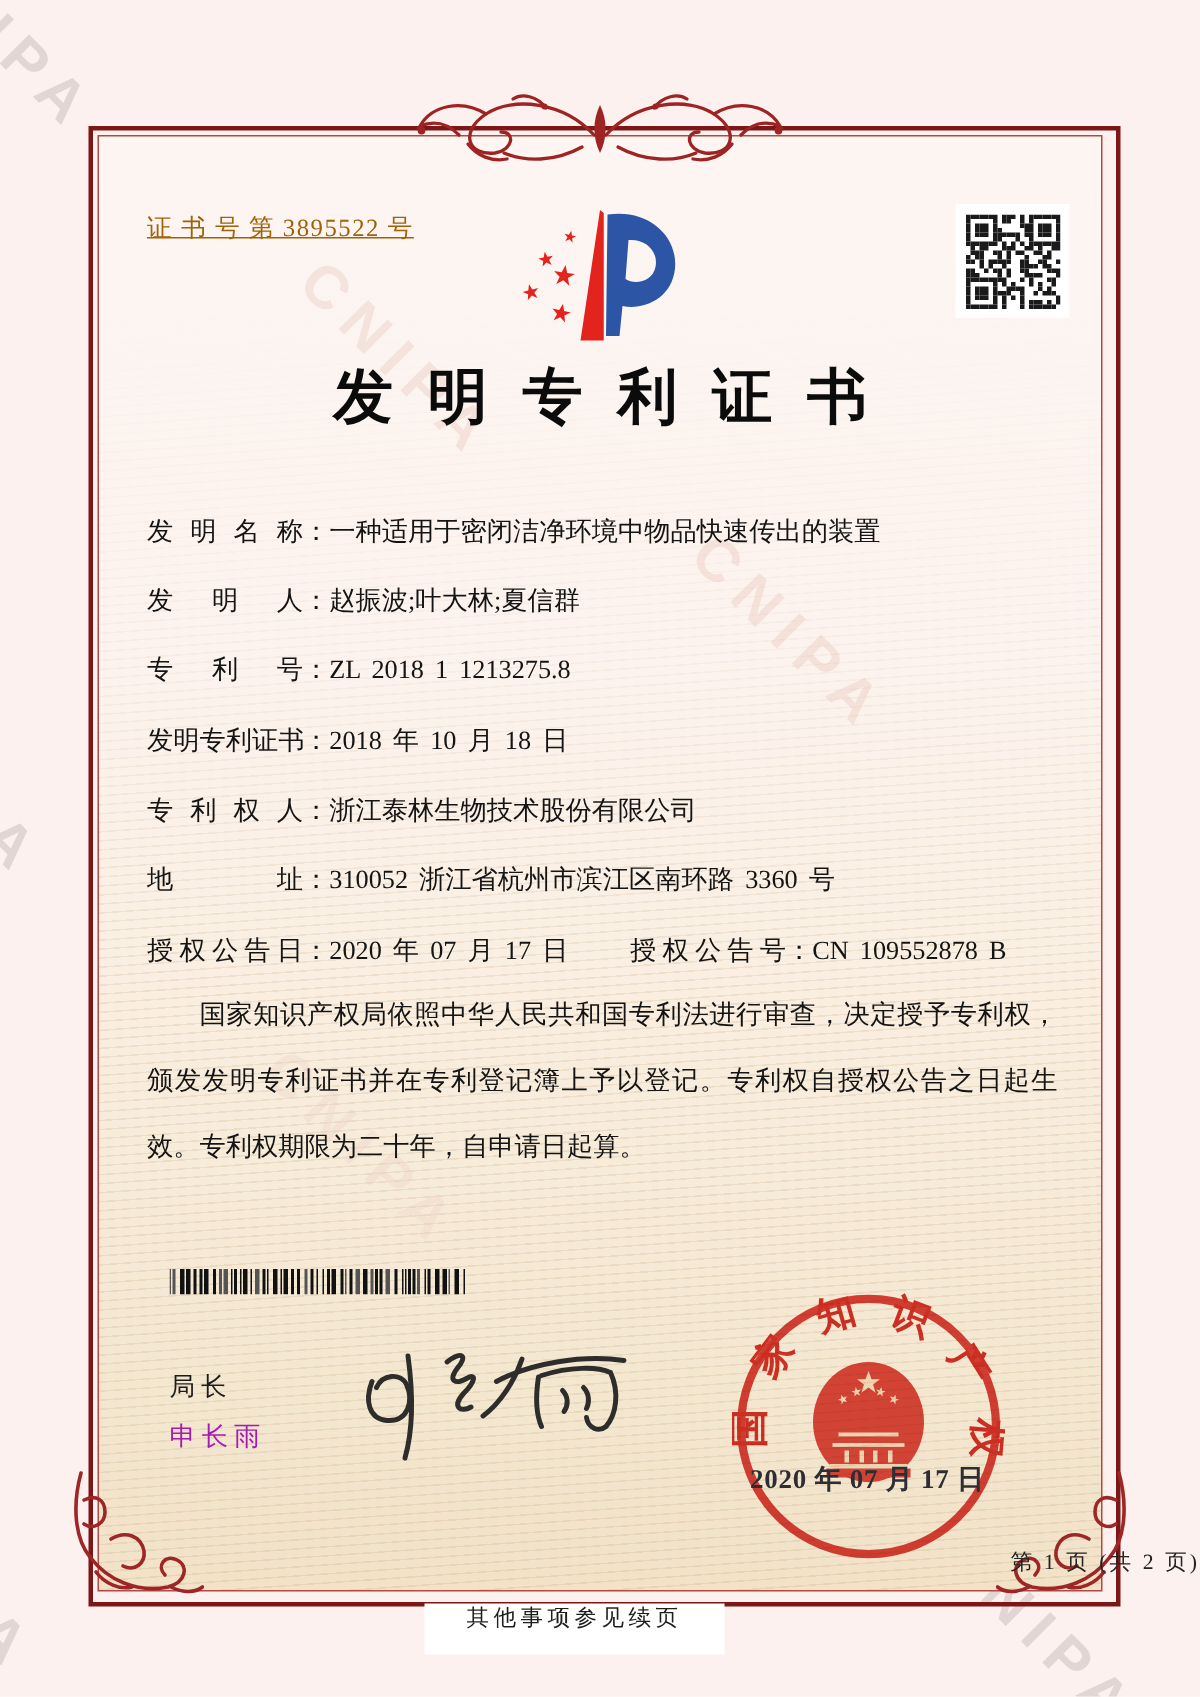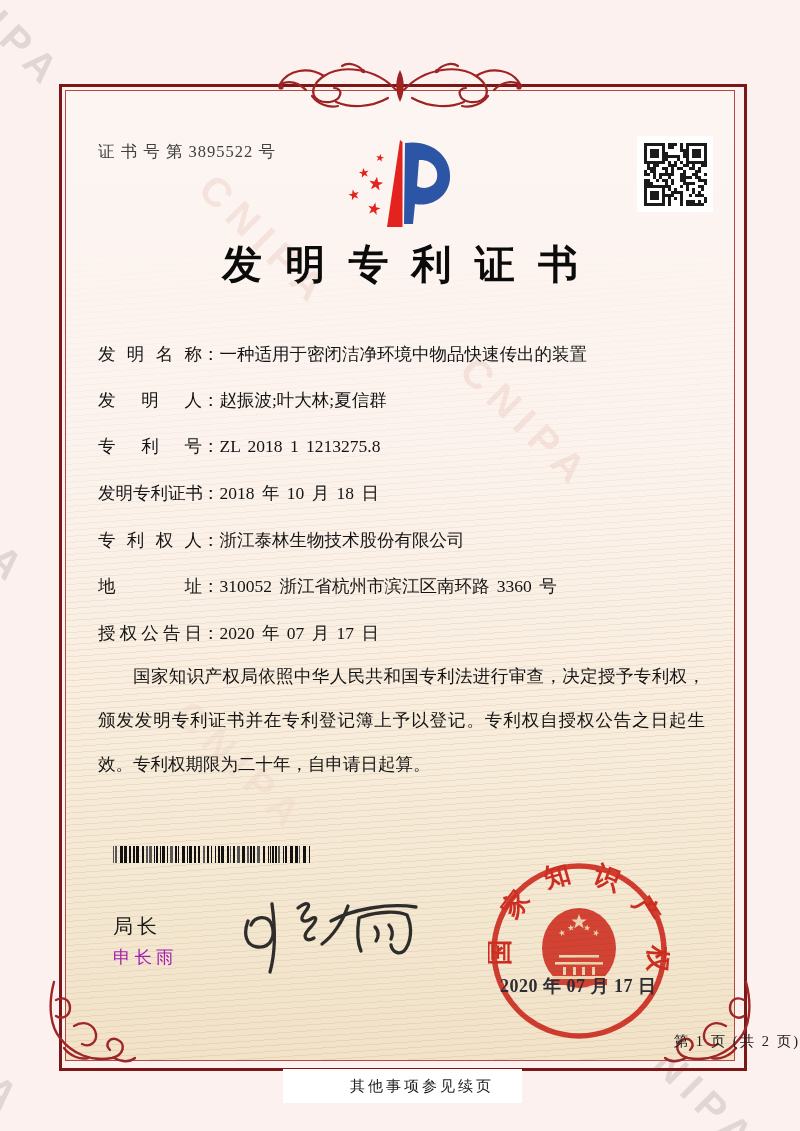--- a/index.html
+++ b/index.html
@@ -21,49 +21,49 @@
   .wm7{left:-85px;top:975px;}
   
   .frame-outer{left:59px;top:84px;width:682px;height:981px;border:3px solid #7c1717;z-index:1;}
   .panel{left:65px;top:90px;width:668px;height:969px;border:1px solid #b04a42;z-index:1;
          background:linear-gradient(180deg,#fdf5f2 0%,#fcf3ee 36%,#f9eee0 60%,#f4e7d0 86%,#f1e2c8 100%);}
   .panel::before{content:"";position:absolute;inset:0;
          background:repeating-linear-gradient(176deg,rgba(184,145,100,.16) 0 1px,transparent 1px 6px);
          -webkit-mask-image:linear-gradient(to bottom,transparent 0 10%,rgba(0,0,0,.3) 30%,#000 60%);
          mask-image:linear-gradient(to bottom,transparent 0 10%,rgba(0,0,0,.3) 30%,#000 60%);}
   
-  .cert-no{left:98px;top:141px;font-size:16.5px;letter-spacing:1px;color:#404040;z-index:3;}
+  .cert-no{left:98px;top:141px;font-size:16.5px;letter-spacing:1px;color:#a16207;z-index:3;text-decoration:underline;}
   .logo{left:331px;top:126px;z-index:3;}
   .qr-box{left:637px;top:136px;width:76px;height:76px;background:#fff;z-index:3;
           display:flex;align-items:center;justify-content:center;}
   .title{left:0;right:0;top:237px;text-align:center;font-size:40px;font-weight:700;color:#0b0b0b;
          letter-spacing:.58em;text-indent:.58em;z-index:3;}
   
   .fields{left:98px;top:342px;width:606px;z-index:3;font-size:17.5px;color:#141414;}
   .frow{position:absolute;left:0;width:100%;white-space:nowrap;}
   .flabel{display:inline-block;width:104px;text-align:justify;text-align-last:justify;-moz-text-align-last:justify;}
   .fcolon{display:inline-block;}
   .fvalue{margin-left:0;word-spacing:3px;}
   .fpair2{position:absolute;left:322px;top:0;}
   
   .paras{left:98px;top:654px;width:607px;z-index:3;font-size:17.5px;line-height:44px;
          text-align:justify;color:#141414;}
   .paras p{margin:0;text-indent:2em;}
   
   .barcode{left:113px;top:846px;z-index:3;}
-  .signer-title{left:113px;top:913px;font-size:20px;letter-spacing:4px;color:#1c1c1c;z-index:3;}
+  .signer-title{left:113px;top:913px;font-size:17px;letter-spacing:4px;color:#1c1c1c;z-index:3;}
   .signer-name{left:113px;top:945px;font-size:17.5px;letter-spacing:4px;color:#a21caf;z-index:3;}
   .sig{left:228px;top:876px;z-index:3;}
   .seal{left:488px;top:860px;z-index:4;mix-blend-mode:multiply;opacity:.95;}
   .seal-date{left:500px;top:974px;font-size:18px;font-weight:600;letter-spacing:.5px;
              color:#2e2d33;z-index:5;white-space:nowrap;}
   .page-note{left:0;right:0;top:1032px;text-align:right;font-size:14.5px;letter-spacing:2px;
              color:#222;z-index:3;}
   .cont-box{left:283px;top:1069px;width:200px;height:34px;background:#ffffff;z-index:3;
-            display:flex;align-items:center;justify-content:center;padding-left:39px;}
+            display:flex;align-items:flex-start;justify-content:center;}
   .cont-text{font-size:15px;letter-spacing:3px;color:#1d1d1d;}
   
   .orn-top{left:268px;top:56px;z-index:2;}
   .orn-bl{left:44px;top:978px;z-index:2;}
   .orn-br{left:664px;top:978px;z-index:2;transform:scaleX(-1);}
 </style>
 </head>
 <body>
 
 <div class="wm wm-gray wm1">CNIPA</div>
@@ -390,20 +390,23 @@
     <span class="flabel">发明专利证书</span><span class="fcolon">：</span><span class="fvalue">2018 年 10 月 18 日</span>
   </div>
   <div class="frow" style="top:186px">
     <span class="flabel">专利权人</span><span class="fcolon">：</span><span class="fvalue">浙江泰林生物技术股份有限公司</span>
   </div>
   <div class="frow" style="top:232px">
     <span class="flabel">地址</span><span class="fcolon">：</span><span class="fvalue">310052 浙江省杭州市滨江区南环路 3360 号</span>
   </div>
   <div class="frow" style="top:279px">
     <span class="flabel">授权公告日</span><span class="fcolon">：</span><span class="fvalue">2020 年 07 月 17 日</span>
+    <span class="fpair2">
+      <span class="flabel">授权公告号</span><span class="fcolon">：</span><span class="fvalue">CN 109552878 B</span>
+    </span>
   </div>
 </div>
 
 <div class="abs paras">
   <p>国家知识产权局依照中华人民共和国专利法进行审查，决定授予专利权，颁发发明专利证书并在专利登记簿上予以登记。专利权自授权公告之日起生效。专利权期限为二十年，自申请日起算。</p>
 </div>
 
 <div class="abs barcode"><svg id="bcsvg" width="205" height="17" viewBox="0 0 205 17">
       <rect x="0" y="0" width="1" height="17" fill="#555"></rect>
       <rect x="2" y="0" width="2" height="17" fill="#555"></rect>

